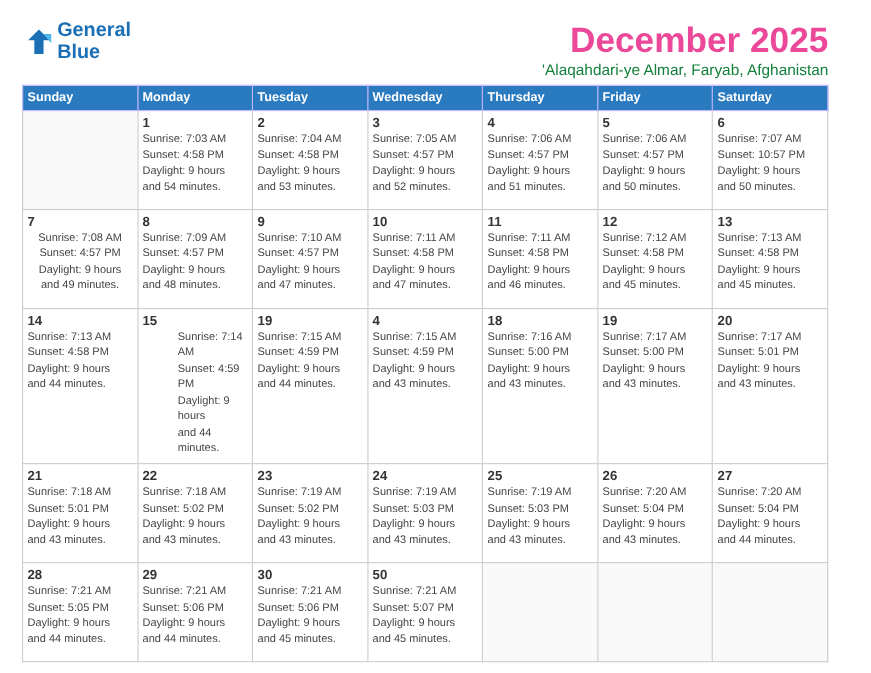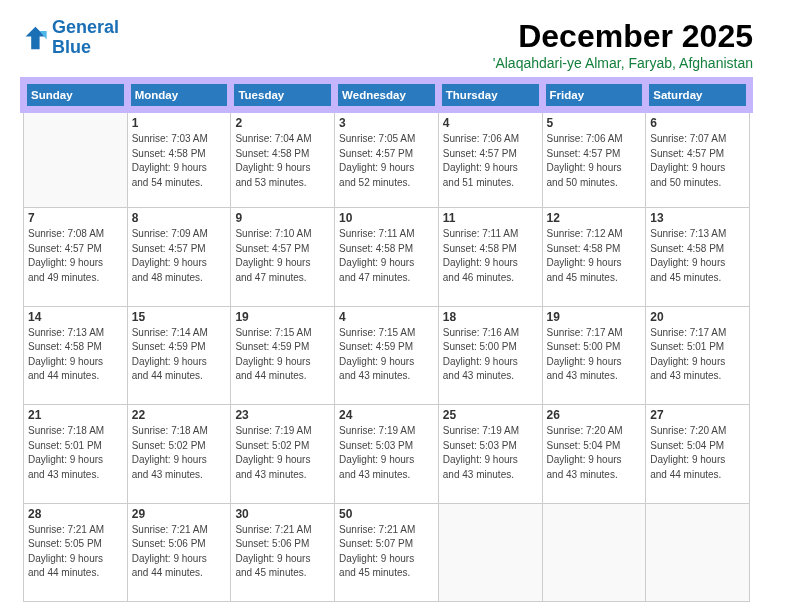--- a/index.html
+++ b/index.html
@@ -40,41 +40,41 @@
       width: 28px;
       height: 28px;
       margin-right: 4px;
     }
     .title-area {
       text-align: right;
     }
     .month-title {
       font-size: 32px;
       font-weight: bold;
-      color: #000000;
+      color: #ec4899;
     }
     .location-title {
       font-size: 14px;
       color: #15803d;
     }
     .calendar {
       flex: 1;
       border: 1px solid #ccc;
       border-collapse: collapse;
       width: 100%;
       table-layout: fixed;
     }
     .calendar th {
       background-color: #2a7abf;
       color: #fff;
       font-size: 11.5px;
       font-weight: bold;
       padding: 5px 4px;
       text-align: left;
-      border: 7px solid #c4b5fd;
+      border: 1px solid #c4b5fd;
     }
     .calendar td {
       border: 1px solid #ccc;
       vertical-align: top;
       padding: 3px 4px;
       font-size: 9.5px;
       color: #333;
       background: #fff;
       height: 88px;
     }
@@ -161,29 +161,29 @@
           <td>
             <span class="day-num">5</span>
             <div class="day-info" style="white-space: pre-line;">Sunrise: 7:06 AM
 Sunset: 4:57 PM
 Daylight: 9 hours
 and 50 minutes.</div>
           </td>
           <td>
             <span class="day-num">6</span>
             <div class="day-info" style="white-space: pre-line;">Sunrise: 7:07 AM
-Sunset: 4:57 PM
+Sunset: 10:57 PM
 Daylight: 9 hours
 and 50 minutes.</div>
           </td>
         </tr>
         <tr>
           <td>
             <span class="day-num">7</span>
-            <div class="day-info" style="white-space: pre-line;">Sunrise: 7:08 AM
+            <div class="day-info" style="white-space: pre-line; text-align: center;">Sunrise: 7:08 AM
 Sunset: 4:57 PM
 Daylight: 9 hours
 and 49 minutes.</div>
           </td>
           <td>
             <span class="day-num">8</span>
             <div class="day-info" style="white-space: pre-line;">Sunrise: 7:09 AM
 Sunset: 4:57 PM
 Daylight: 9 hours
 and 48 minutes.</div>
@@ -227,21 +227,21 @@
         <tr>
           <td>
             <span class="day-num">14</span>
             <div class="day-info" style="white-space: pre-line;">Sunrise: 7:13 AM
 Sunset: 4:58 PM
 Daylight: 9 hours
 and 44 minutes.</div>
           </td>
           <td>
             <span class="day-num">15</span>
-            <div class="day-info" style="white-space: pre-line;">Sunrise: 7:14 AM
+            <div class="day-info" style="white-space: pre-line; margin-left: 32px;">Sunrise: 7:14 AM
 Sunset: 4:59 PM
 Daylight: 9 hours
 and 44 minutes.</div>
           </td>
           <td>
             <span class="day-num">19</span>
             <div class="day-info" style="white-space: pre-line;">Sunrise: 7:15 AM
 Sunset: 4:59 PM
 Daylight: 9 hours
 and 44 minutes.</div>

